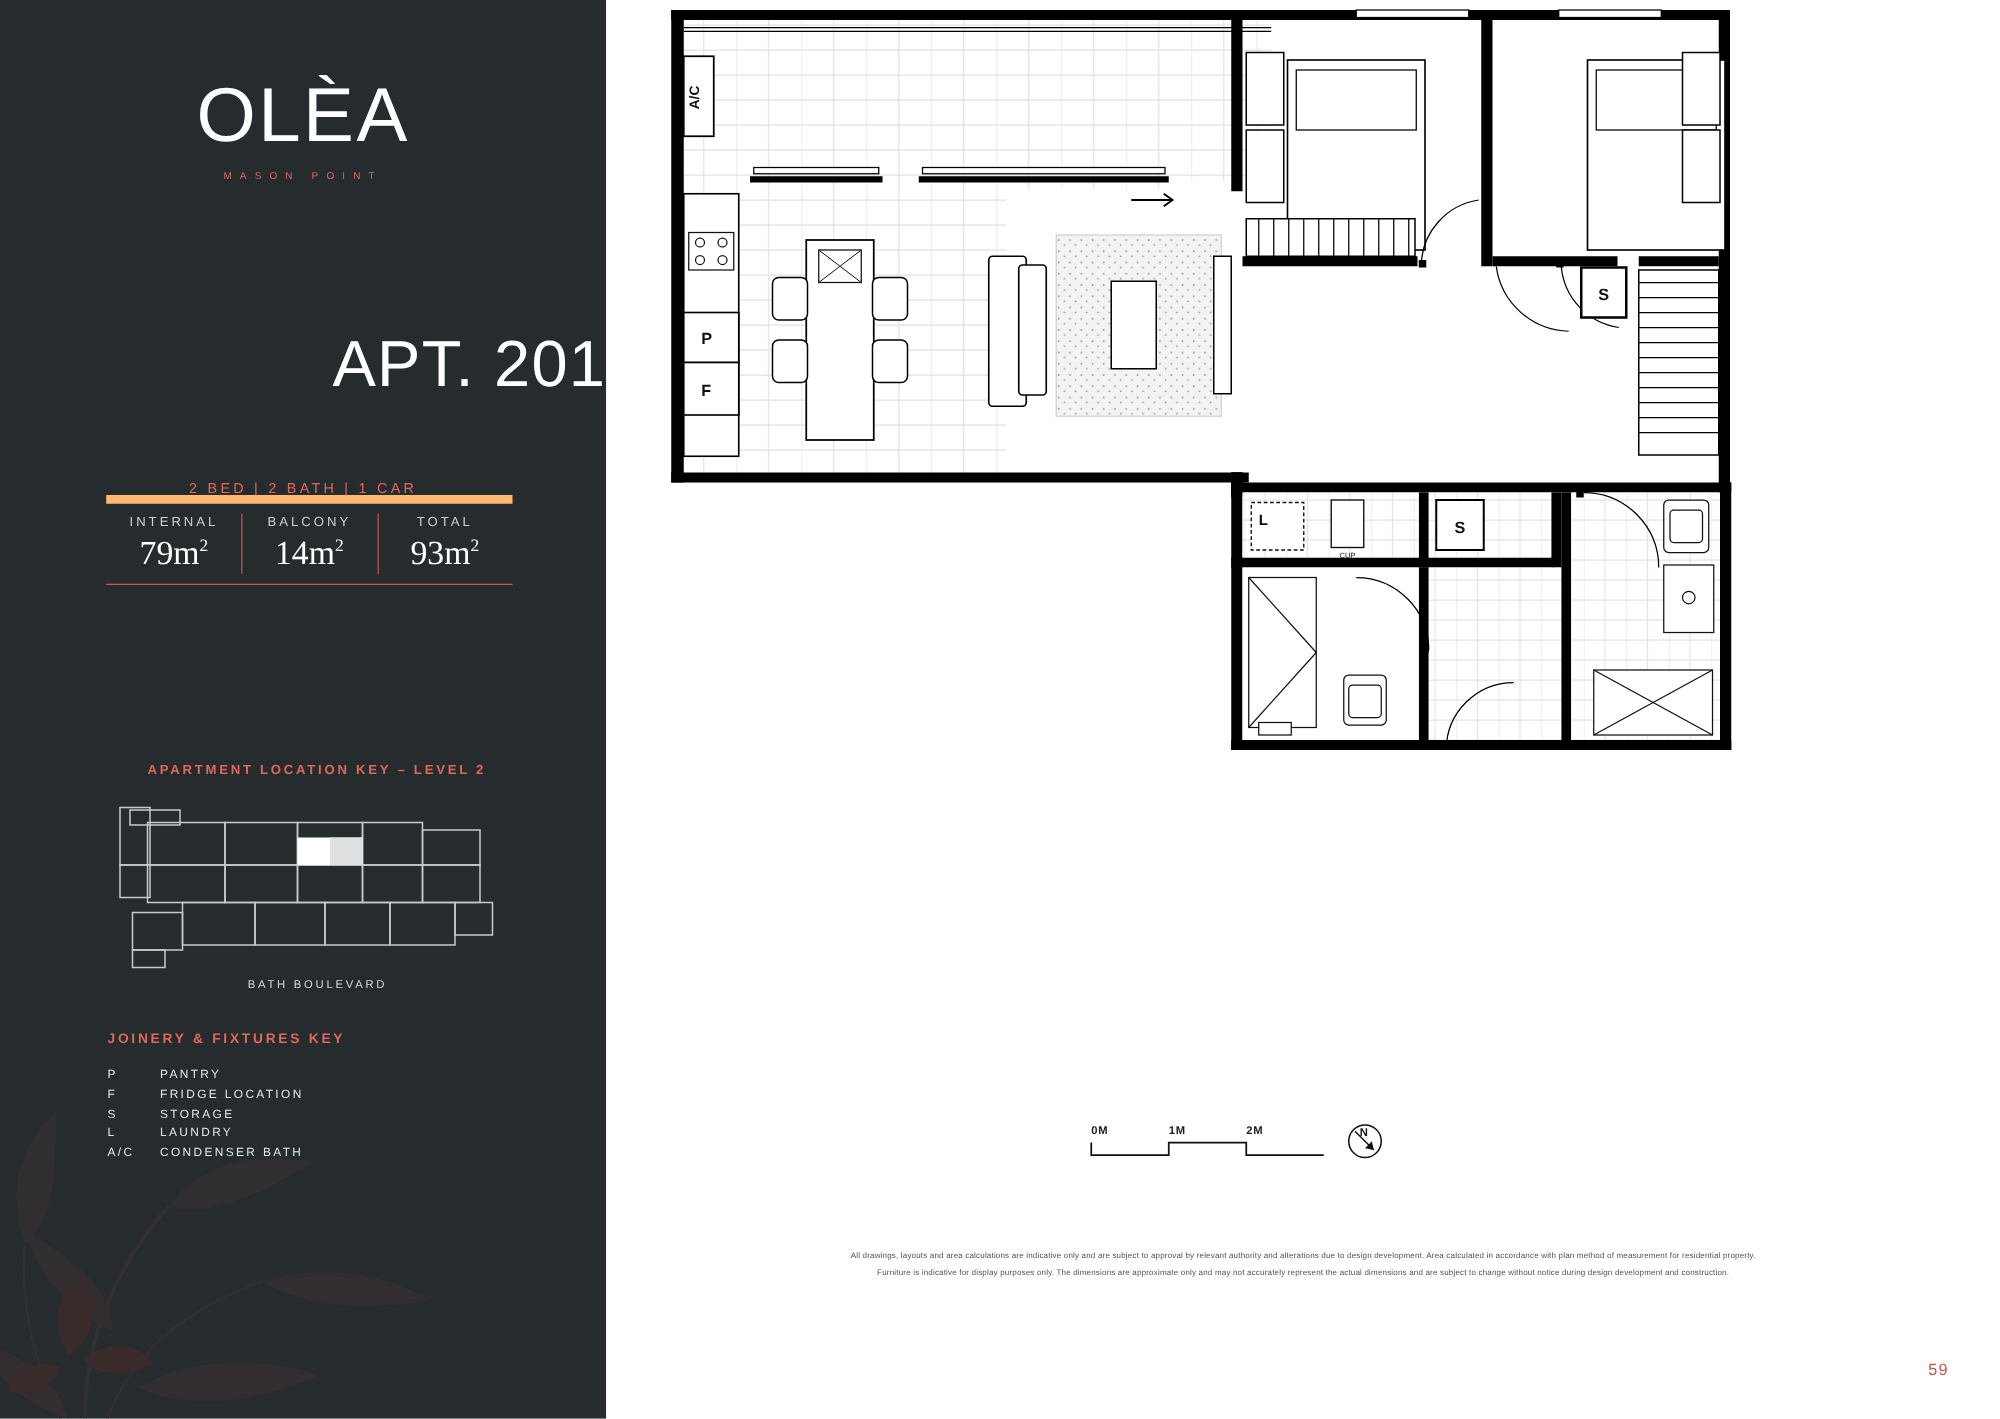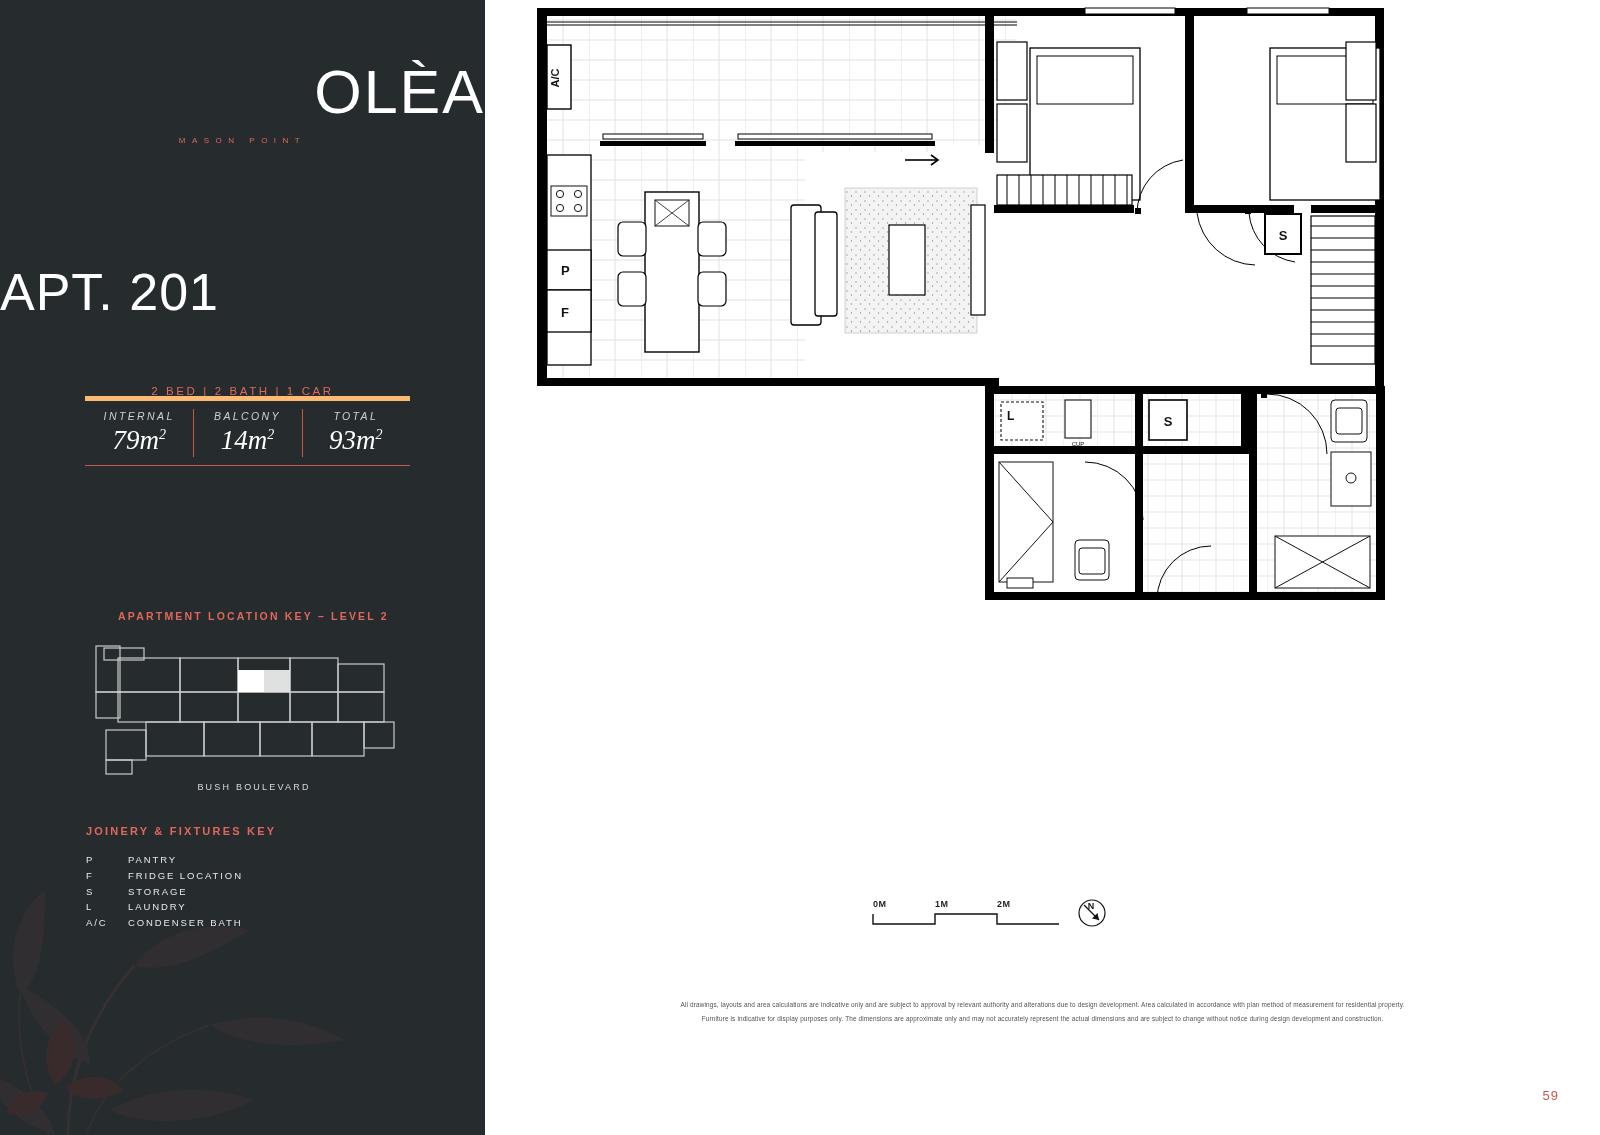--- a/index.html
+++ b/index.html
@@ -18,36 +18,35 @@
   }
   .sidebar-foliage {
     position: absolute; left: -40px; bottom: -30px; width: 420px; height: 330px;
     opacity: .55; pointer-events: none;
   }
   .logo-wrap { position: absolute; left: 0; top: 62px; width: 485px; text-align: center; }
   .logo-mark {
     font-family: "Liberation Sans", sans-serif;
     font-size: 61px; letter-spacing: 2px; color: #ffffff; font-weight: 400;
     line-height: 1;
-    text-align: right;
   }
   .logo-sub {
     margin-top: 13px; font-size: 8px; letter-spacing: 6.5px; color: #e0675a;
   }
   .apt-title {
-    position: absolute; left: 0; top: 262px; width: 485px; text-align: left;
+    position: absolute; left: 0; top: 262px; width: 485px; text-align: right;
     font-size: 52px; letter-spacing: 1px; color: #ffffff; font-weight: 400;
   }
   .apt-config {
     position: absolute; left: 0; top: 368px; width: 485px; text-align: center;
     font-size: 11.5px; letter-spacing: 2.6px; color: #e0675a; margin-top: 17px;
   }
   .area-table {
     position: absolute; left: 85px; top: 396px; width: 325px;
-    border-top: 5px solid #fdba74; border-bottom: 1px solid #c9564a; font-style: italic;
+    border-top: 7px solid #fdba74; border-bottom: 1px solid #c9564a;
   }
   .area-row { display: flex; }
   .area-cell { flex: 1; text-align: center; position: relative; }
   .area-cell + .area-cell::before {
     content: ""; position: absolute; left: 0; top: 8px; bottom: 8px;
     border-left: 1px solid #c9564a;
   }
   .area-head { font-size: 10.5px; letter-spacing: 2.4px; color: #cfd1d1; padding: 9px 0 3px; }
   .area-val { font-family: "Liberation Serif", serif; font-size: 27px; color: #ffffff; padding-bottom: 9px; }
   .area-val sup { font-size: 14px; vertical-align: super; }
@@ -168,21 +167,21 @@
         <rect x="280" y="82" width="30" height="26"></rect>
         <rect x="22" y="90" width="40" height="30"></rect>
         <rect x="22" y="120" width="26" height="14"></rect>
       </g>
 
       <g>
         <rect x="154" y="30" width="52" height="22" fill="#ffffff"></rect>
         <rect x="180" y="30" width="26" height="22" fill="#dfe1e1"></rect>
       </g>
     </svg>
-    <div class="loc-key-street">BUSH BOULEVARD</div>
+    <div class="loc-key-street">BATH BOULEVARD</div>
 
     <div class="joinery-title">JOINERY &amp; FIXTURES KEY</div>
     <div class="joinery-list">
       <div class="joinery-row">
         <span class="joinery-code">P</span>
         <span>PANTRY</span>
       </div>
       <div class="joinery-row">
         <span class="joinery-code">F</span>
         <span>FRIDGE LOCATION</span>

